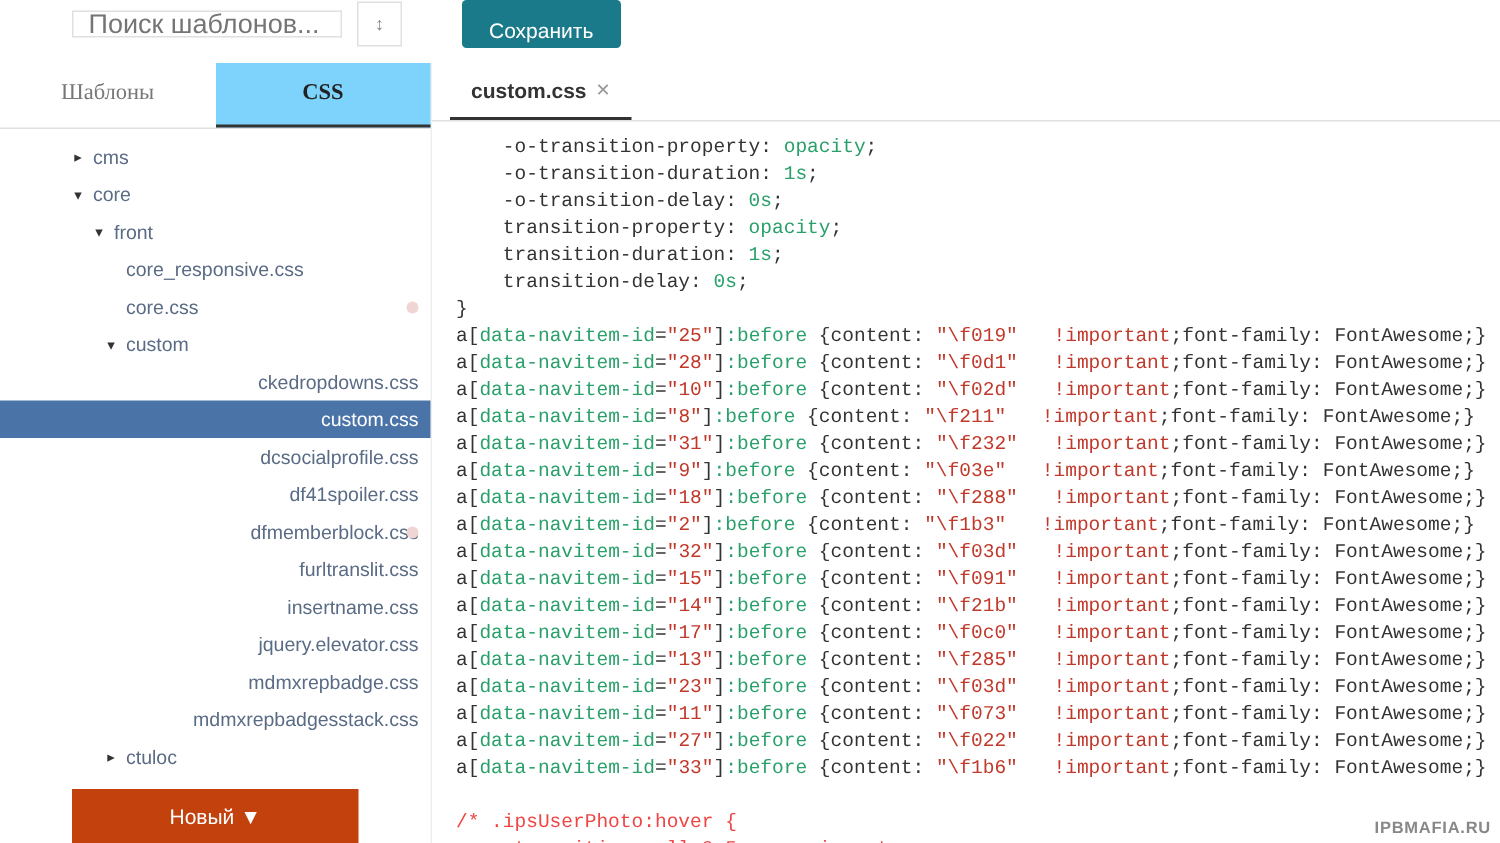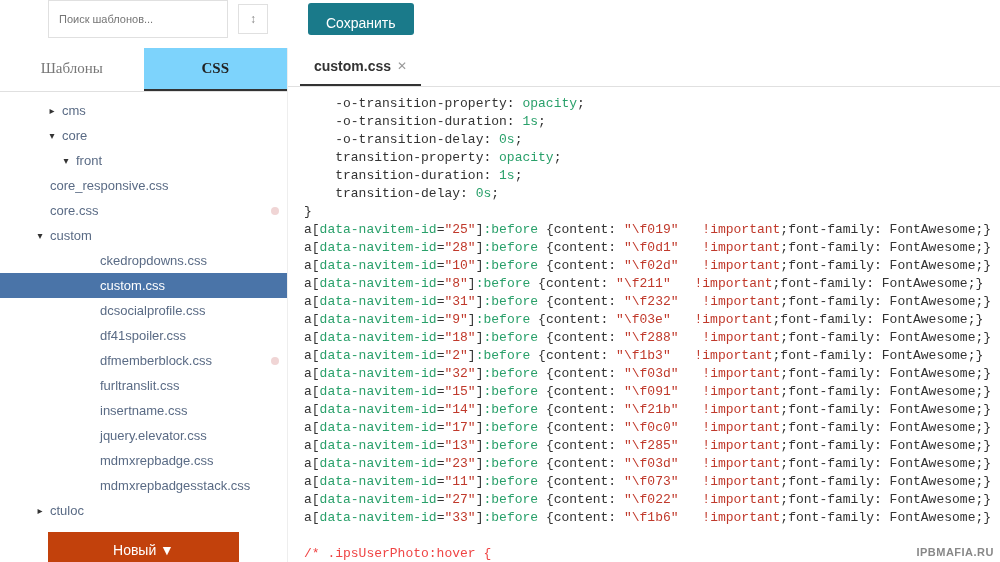--- a/index.html
+++ b/index.html
@@ -1,37 +1,37 @@
 <!DOCTYPE html>
 <html><head>
 <meta charset="utf-8">
 <style>
 * { box-sizing: border-box; margin: 0; padding: 0; }
 body { font-family: Arial, sans-serif; font-size: 13px; color: #333; background: #fff; width: 1000px; height: 562px; overflow: hidden; position: relative; }
 .toolbar { display: flex; align-items: center; padding: 0 0 10px 48px; gap: 10px; }
-.search-input { width: 180px; height: 38px; border: 1px solid #e0e0e0; padding: 0 10px; font-size: 11px; color: #aaa; }
+.search-input { width: 180px; height: 18px; border: 1px solid #e0e0e0; padding: 0 10px; font-size: 18px; color: #aaa; }
 .sort-btn { width: 30px; height: 30px; border: 1px solid #e0e0e0; background: #fff; cursor: pointer; font-size: 12px; color: #888; }
 .save-btn { height: 32px; padding: 12px 18px; background: #1a7a8a; color: #fff; border: none; border-radius: 3px; font-size: 14px; cursor: pointer; margin-left: 30px; }
 .main { display: flex; height: 530px; }
 .sidebar { width: 288px; display: flex; flex-direction: column; border-right: 1px solid #eee; }
 .side-tabs { display: flex; border-bottom: 1px solid #e0e0e0; font-family: Liberation Serif, serif; }
 .side-tab { flex: 1; text-align: center; padding: 12px 0; font-size: 15px; color: #777; cursor: pointer; border-bottom: 2px solid transparent; }
 .side-tab.active { font-weight: bold; color: #222; border-bottom: 2px solid #333; background: #7dd3fc; }
 .tree { flex: 1; overflow-y: auto; padding: 6px 0; position: relative; }
 .tree::-webkit-scrollbar { width: 12px; }
 .tree::-webkit-scrollbar-thumb { background: #c5c5c5; border-radius: 0; }
 .tree-item { display: flex; align-items: center; padding: 5px 8px 5px 0; font-size: 13px; color: #5a6b85; cursor: pointer; position: relative; }
 .tree-item.selected { background: #4a74a8; color: #fff; }
 .tree-item .arrow { width: 12px; font-size: 10px; color: #333; margin-right: 4px; text-align: center; }
 .tree-item.selected .arrow { color: #fff; }
 .tree-item .dot { position: absolute; right: 8px; width: 8px; height: 8px; border-radius: 50%; background: #f0d5d5; }
 .lvl1 { padding-left: 46px; }
 .lvl2 { padding-left: 60px; }
-.lvl3 { padding-left: 34px; }
-.lvl4 { padding-left: 84px; }
+.lvl3 { padding-left: 68px; }
+.lvl4 { padding-left: 84px; justify-content: flex-end; }
 .new-btn-wrap { padding: 10px 48px 10px 48px; }
 .new-btn { width: 100%; height: 36px; background: #c2410c; color: #fff; border: none; font-size: 14px; cursor: pointer; }
 .editor-area { flex: 1; display: flex; flex-direction: column; }
 .file-tabs { display: flex; border-bottom: 1px solid #e0e0e0; padding-left: 12px; }
 .file-tab { padding: 10px 14px; font-size: 14px; font-weight: bold; color: #333; display: flex; align-items: center; gap: 6px; border-bottom: 2px solid #333; cursor: pointer; }
 .file-tab .close { color: #999; font-size: 12px; cursor: pointer; font-weight: normal; }
 .code { flex: 1; overflow: auto; padding: 8px 0 8px 16px; font-family: "Courier New", monospace; font-size: 13px; line-height: 18px; white-space: pre; color: #333; }
 .tk-prop { color: #333; }
 .tk-sel { color: #29a06a; }
 .tk-val { color: #c0392b; }

